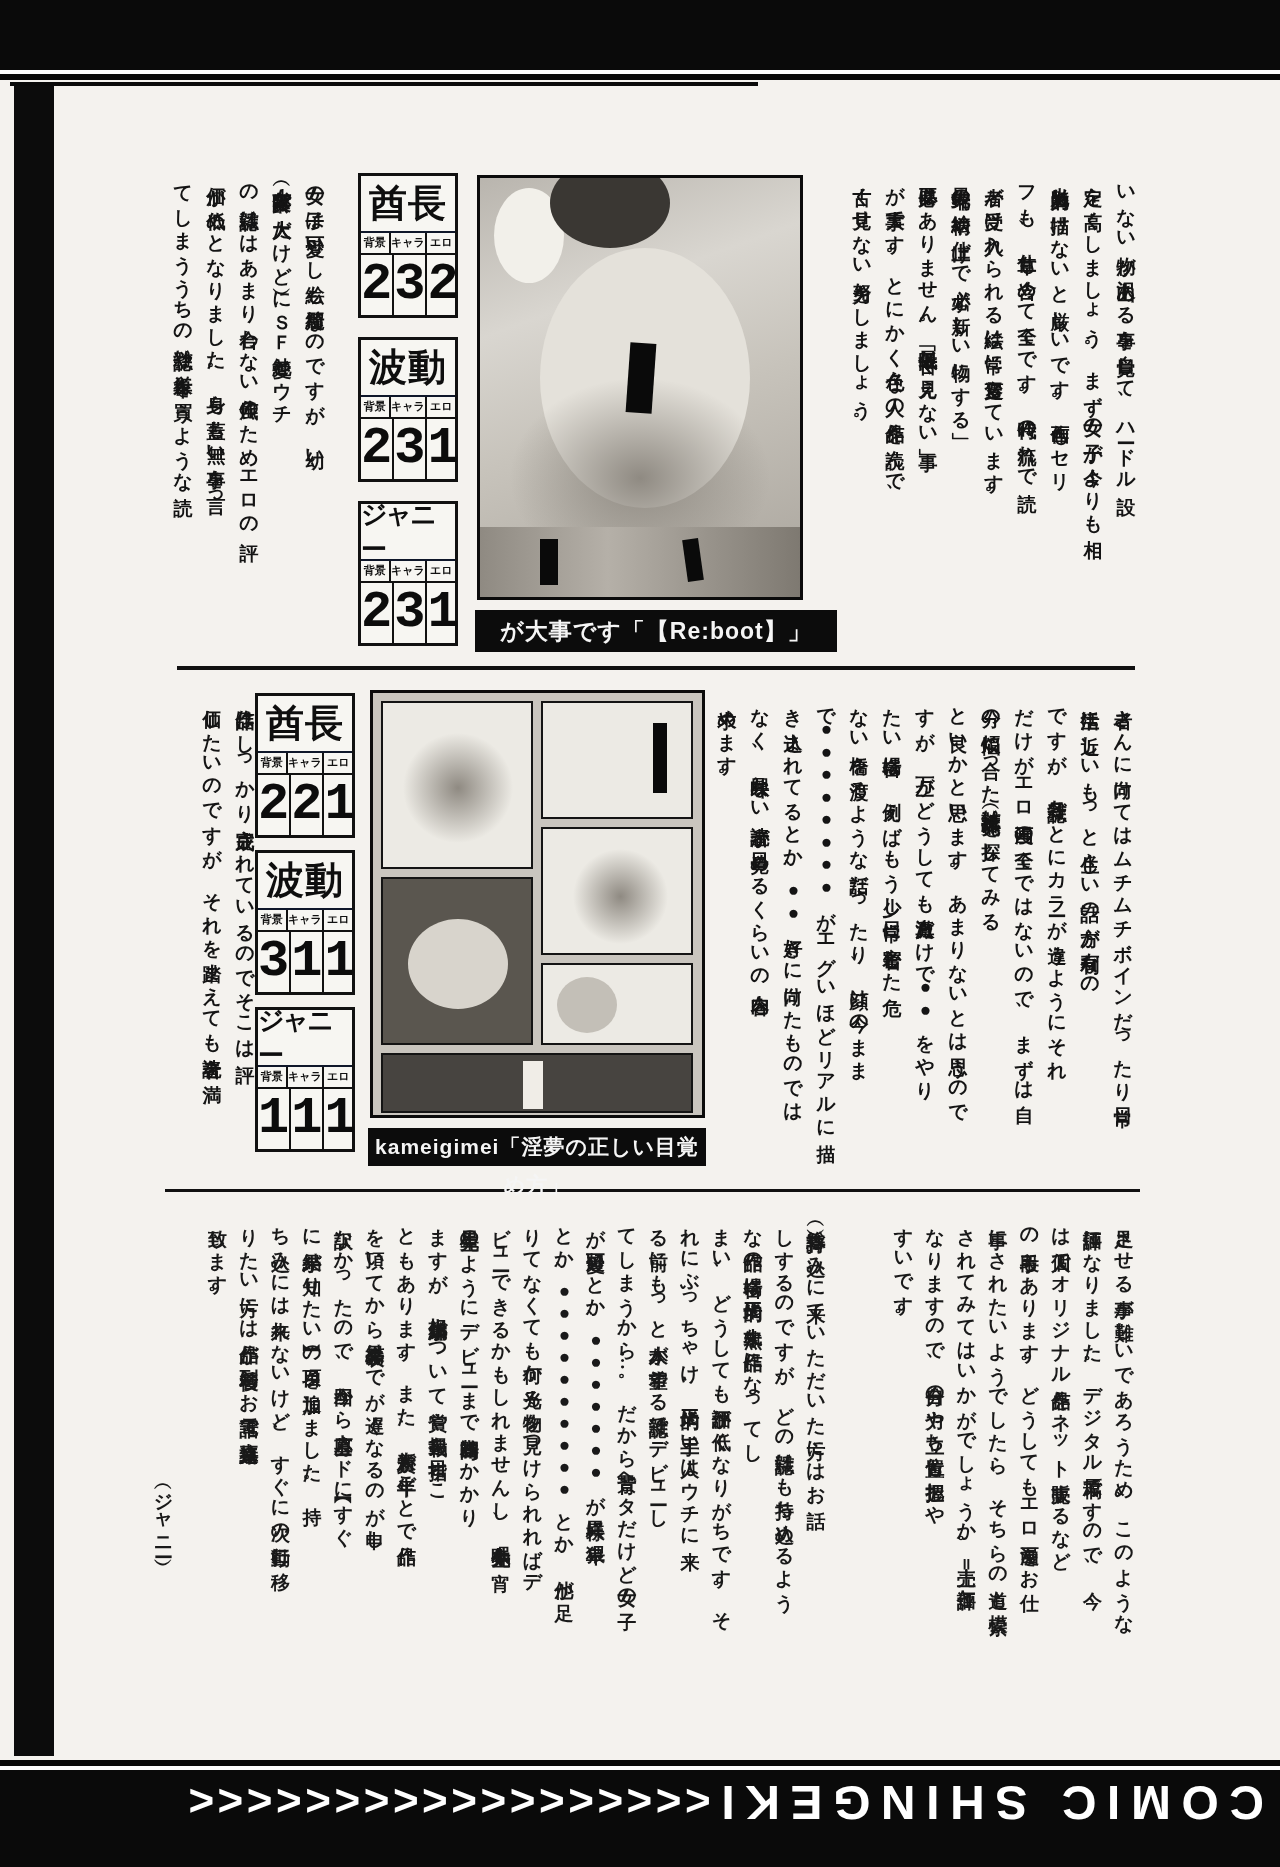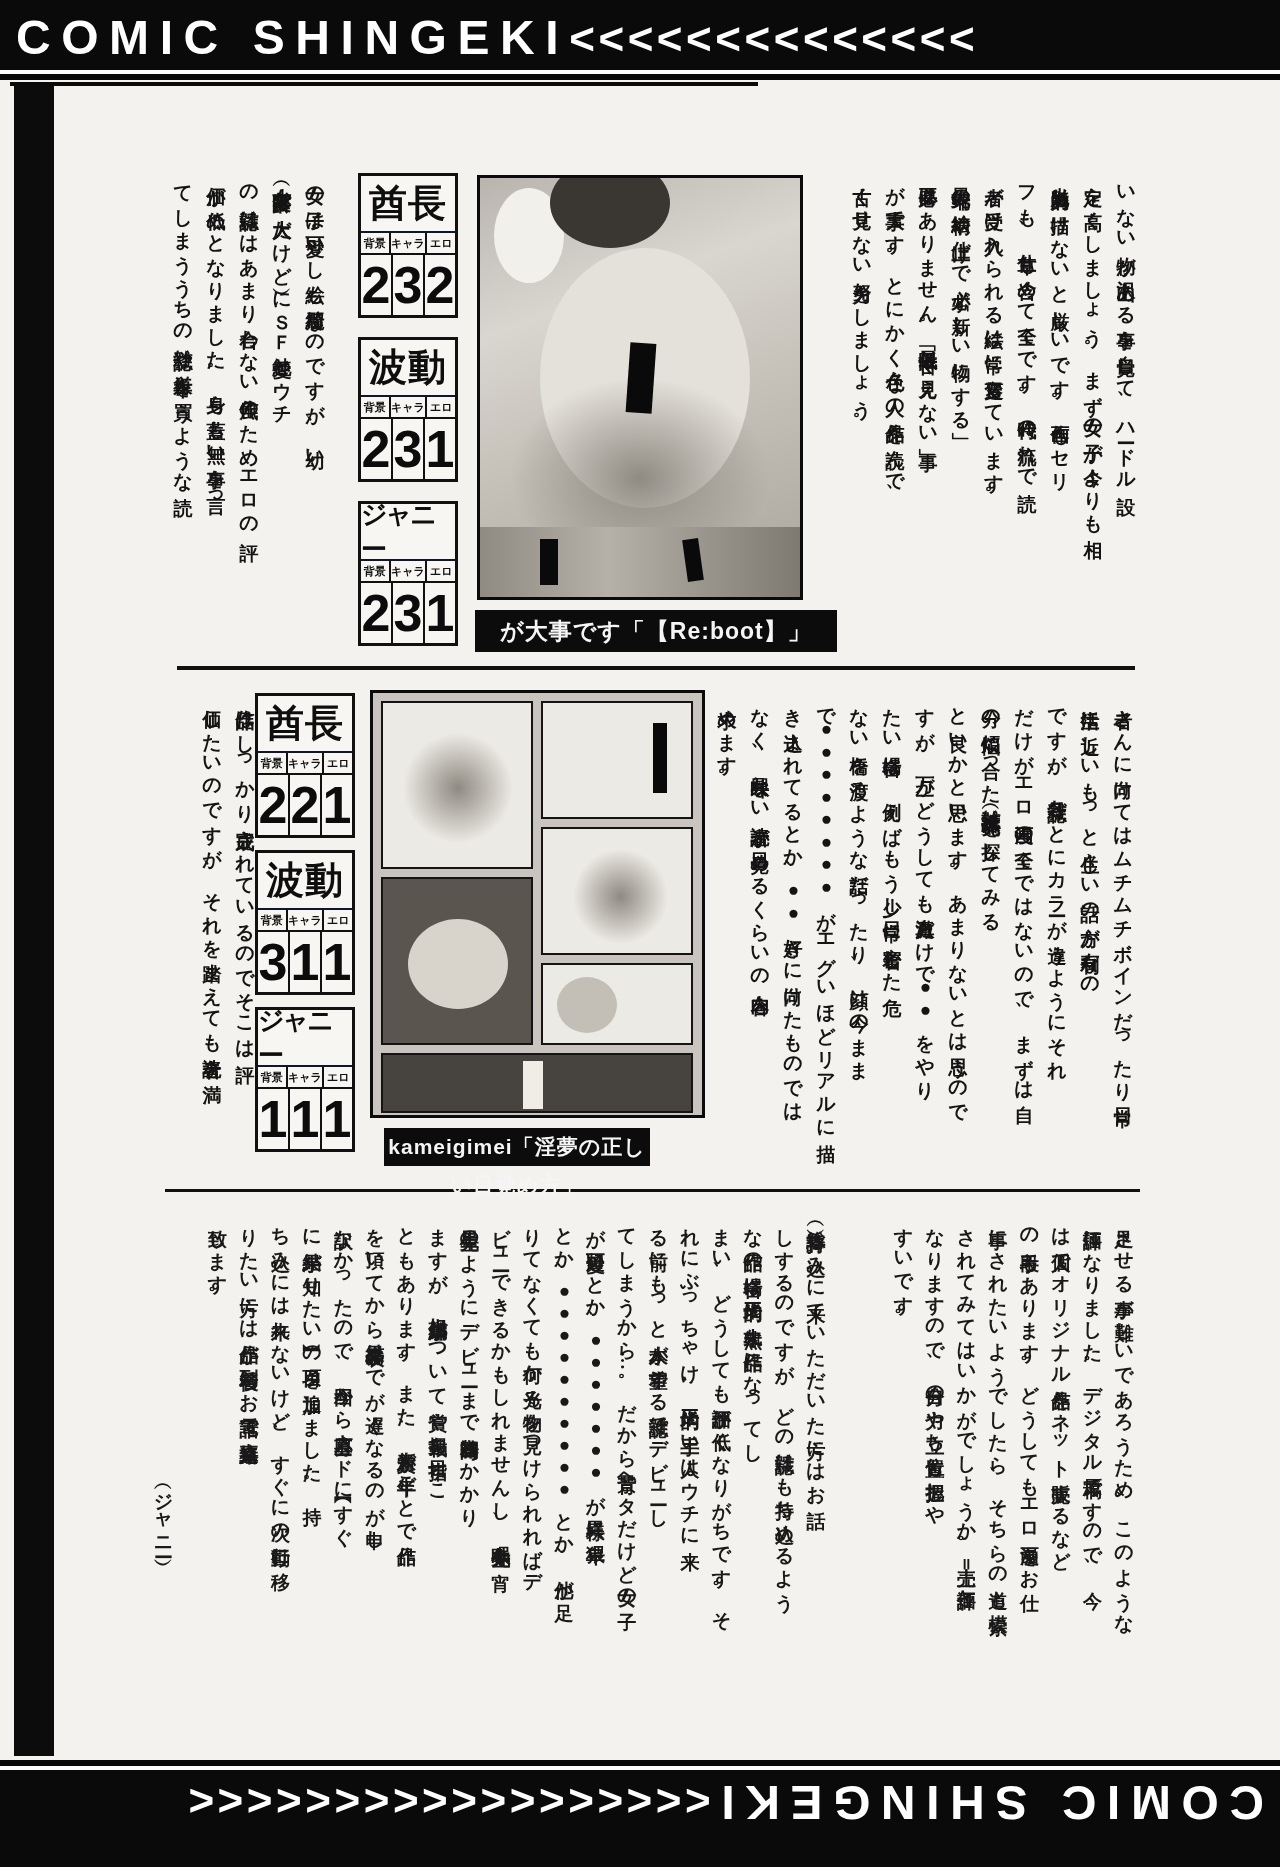--- a/index.html
+++ b/index.html
@@ -27,54 +27,53 @@
   .divider2{left:165px;top:1189px;width:975px;height:3px;}
 
   
   .vtext{position:absolute;writing-mode:vertical-rl;text-orientation:mixed;white-space:pre;}
   .vgo{font-family:"Liberation Sans","DejaVu Sans",sans-serif;font-weight:bold;
        font-size:19px;letter-spacing:1.5px;line-height:33px;color:#141414;}
   .vmin{font-family:"Liberation Serif","DejaVu Serif",serif;font-weight:bold;
         font-size:19px;letter-spacing:1px;line-height:31.5px;color:#191919;}
 
   
-  .rbox{position:absolute;width:100px;height:145px;border:3px solid #111;background:#f7f6f2;box-sizing:border-box;}
+  .rbox{position:absolute;width:100px;height:145px;border:3px solid #111;background:#f7f6f2;box-sizing:border-box;font-family:Liberation Mono, monospace;}
   .rtitle{height:55px;display:flex;align-items:center;justify-content:center;
           font-weight:900;font-size:38px;letter-spacing:1px;color:#0e0e0e;}
   .rtitle.sm{font-size:26px;letter-spacing:-2px;}
   .rlabels{display:flex;border-top:2px solid #0f172a;border-bottom:2px solid #111;height:20px;}
   .rlabels span{flex:1;text-align:center;font-size:11px;font-weight:bold;line-height:20px;color:#111;}
   .rlabels span + span{border-left:2px solid #111;}
   .rlabels span:nth-child(2){flex:1.25;}
   .rscores{display:flex;height:61px;}
   .rscores span{flex:1;text-align:center;font-size:52px;font-weight:900;line-height:60px;color:#0c0c0c;}
   .rscores span + span{border-left:2px solid #111;}
 
   
   .caption{position:absolute;background:#0c0c0c;color:#f5f5f5;text-align:center;
            font-weight:bold;letter-spacing:1px;}
   .caption1{left:475px;top:610px;width:362px;height:42px;font-size:23px;line-height:42px;}
-  .caption2{left:384px;top:1128px;width:266px;height:38px;font-size:21px;line-height:38px;}
+  .caption2{left:368px;top:1128px;width:338px;height:38px;font-size:21px;line-height:38px;}
 
   
   .thumb{position:absolute;border:3px solid #0b0b0b;box-sizing:border-box;overflow:hidden;}
   .thumb1{left:477px;top:175px;width:326px;height:425px;
           background:linear-gradient(160deg,#b9b5ae 0%,#d9d6d0 30%,#c7c3bb 55%,#a9a49c 100%);}
   .thumb2{left:370px;top:690px;width:335px;height:428px;background:#c9c5be;}
   .blob{position:absolute;border-radius:50%;}
   .censor{position:absolute;background:#0a0a0a;}
   .panel{position:absolute;background:#eceae4;border:2px solid #141414;box-sizing:border-box;}
   .shade{position:absolute;border-radius:50%;background:radial-gradient(closest-side,#8f8a82,rgba(143,138,130,0));}
 </style>
 </head>
 <body>
 
 <div class="banner banner-top">
   <div class="banner-inner">
-    <div class="banner-text"><span class="banner-title">COMIC SHINGEKI</span><span class="banner-chevrons">&lt;&lt;&lt;&lt;&lt;&lt;&lt;&lt;&lt;&lt;&lt;&lt;&lt;&lt;</span></div>
     <div class="banner-line"></div>
   </div>
 </div>
 <div class="banner-substrip"></div>
 
 <div class="leftbar"></div>
 
 <div class="vtext vgo" style="right:137px;top:172px;">いない物が沢山ある事を自覚して、ハードル設
 定を高くしましょう。まず女の子が今よりも相
 当魅力的に描けないと厳しいです。作画もセリ

